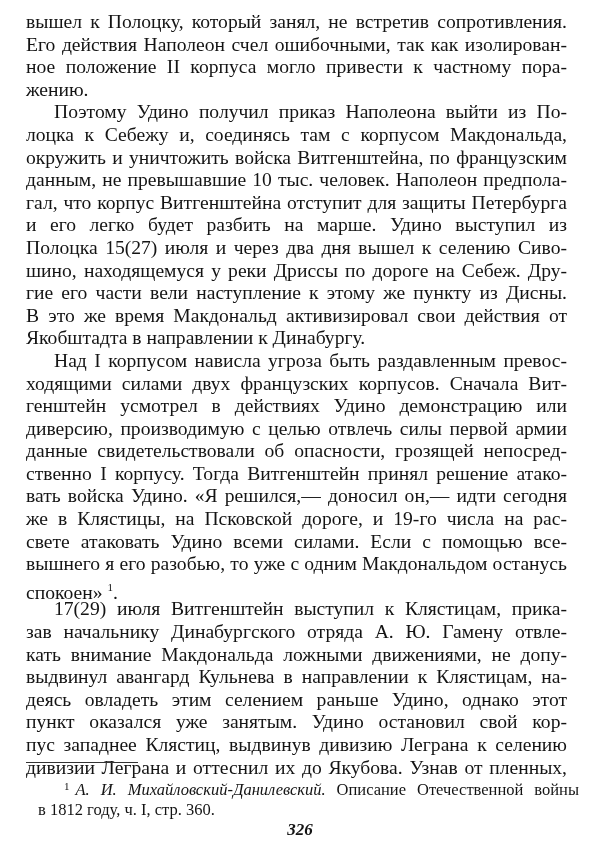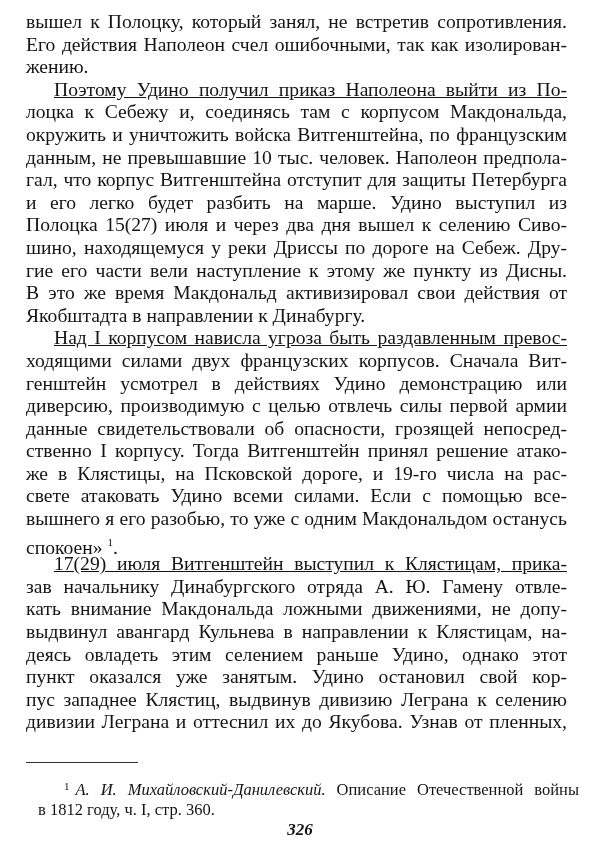--- a/index.html
+++ b/index.html
@@ -1,53 +1,55 @@
 <!DOCTYPE html>
 <html><head>
   <meta charset="utf-8">
   <style>
     html, body { margin: 0; padding: 0; background: #ffffff; }
     body { width: 600px; height: 858px; position: relative; overflow: hidden; color: #141414; }
     .page { position: absolute; left: 26px; top: 11px; width: 541px; font-family: "Liberation Serif", "DejaVu Serif", serif; }
     .line { display: block; font-size: 19.6px; line-height: 22.6px; height: 22.6px; white-space: nowrap; text-align: justify; text-align-last: justify; }
     .line.last { text-align-last: left; }
-    .line.indent { padding-left: 28px; text-decoration: underline; }
+    .line.indent { padding-left: 28px; }
     .sup { font-size: 11px; vertical-align: 8px; }
     .fn-rule { position: absolute; left: 26px; top: 762px; width: 112px; height: 1px; background: #333; }
     .footnote { position: absolute; left: 38px; top: 776px; width: 541px; font-family: "Liberation Serif", "DejaVu Serif", serif; }
     .fn-line { display: block; font-size: 16.5px; line-height: 20px; white-space: nowrap; text-align: justify; text-align-last: justify; }
     .fn-line.last { text-align-last: left; }
     .fn-num { font-size: 11px; vertical-align: 5px; padding-left: 26px; margin-right: 6px; }
     .fn-author { font-style: italic; }
     .page-number { position: absolute; left: 0; width: 600px; top: 820px; text-align: center; font-family: "Liberation Serif", "DejaVu Serif", serif; font-style: italic; font-weight: bold; font-size: 17px; }
   </style>
 </head>
 <body>
 
 <div class="page" id="main-text">
     <span class="line"><span>вышел к Полоцку, который занял, не встретив сопротивления.</span></span>
     <span class="line"><span>Его действия Наполеон счел ошибочными, так как изолирован-</span></span>
+    <span class="line"><span>ное положение II корпуса могло привести к частному пора-</span></span>
     <span class="line last"><span>жению.</span></span>
     <span class="line indent"><span>Поэтому Удино получил приказ Наполеона выйти из По-</span></span>
     <span class="line"><span>лоцка к Себежу и, соединясь там с корпусом Макдональда,</span></span>
     <span class="line"><span>окружить и уничтожить войска Витгенштейна, по французским</span></span>
     <span class="line"><span>данным, не превышавшие 10 тыс. человек. Наполеон предпола-</span></span>
     <span class="line"><span>гал, что корпус Витгенштейна отступит для защиты Петербурга</span></span>
     <span class="line"><span>и его легко будет разбить на марше. Удино выступил из</span></span>
     <span class="line"><span>Полоцка 15(27) июля и через два дня вышел к селению Сиво-</span></span>
     <span class="line"><span>шино, находящемуся у реки Дриссы по дороге на Себеж. Дру-</span></span>
     <span class="line"><span>гие его части вели наступление к этому же пункту из Дисны.</span></span>
     <span class="line"><span>В это же время Макдональд активизировал свои действия от</span></span>
     <span class="line last"><span>Якобштадта в направлении к Динабургу.</span></span>
     <span class="line indent"><span>Над I корпусом нависла угроза быть раздавленным превос-</span></span>
     <span class="line"><span>ходящими силами двух французских корпусов. Сначала Вит-</span></span>
     <span class="line"><span>генштейн усмотрел в действиях Удино демонстрацию или</span></span>
     <span class="line"><span>диверсию, производимую с целью отвлечь силы первой армии</span></span>
     <span class="line"><span>данные свидетельствовали об опасности, грозящей непосред-</span></span>
     <span class="line"><span>ственно I корпусу. Тогда Витгенштейн принял решение атако-</span></span>
+    <span class="line"><span>вать войска Удино. «Я решился,— доносил он,— идти сегодня</span></span>
     <span class="line"><span>же в Клястицы, на Псковской дороге, и 19-го числа на рас-</span></span>
     <span class="line"><span>свете атаковать Удино всеми силами. Если с помощью все-</span></span>
     <span class="line"><span>вышнего я его разобью, то уже с одним Макдональдом останусь</span></span>
     <span class="line last"><span>спокоен»</span><span class="sup" style="margin-left: 5px;">1</span><span>.</span></span>
     <span class="line indent"><span>17(29) июля Витгенштейн выступил к Клястицам, прика-</span></span>
     <span class="line"><span>зав начальнику Динабургского отряда А. Ю. Гамену отвле-</span></span>
     <span class="line"><span>кать внимание Макдональда ложными движениями, не допу-</span></span>
     <span class="line"><span>выдвинул авангард Кульнева в направлении к Клястицам, на-</span></span>
     <span class="line"><span>деясь овладеть этим селением раньше Удино, однако этот</span></span>
     <span class="line"><span>пункт оказался уже занятым. Удино остановил свой кор-</span></span>

